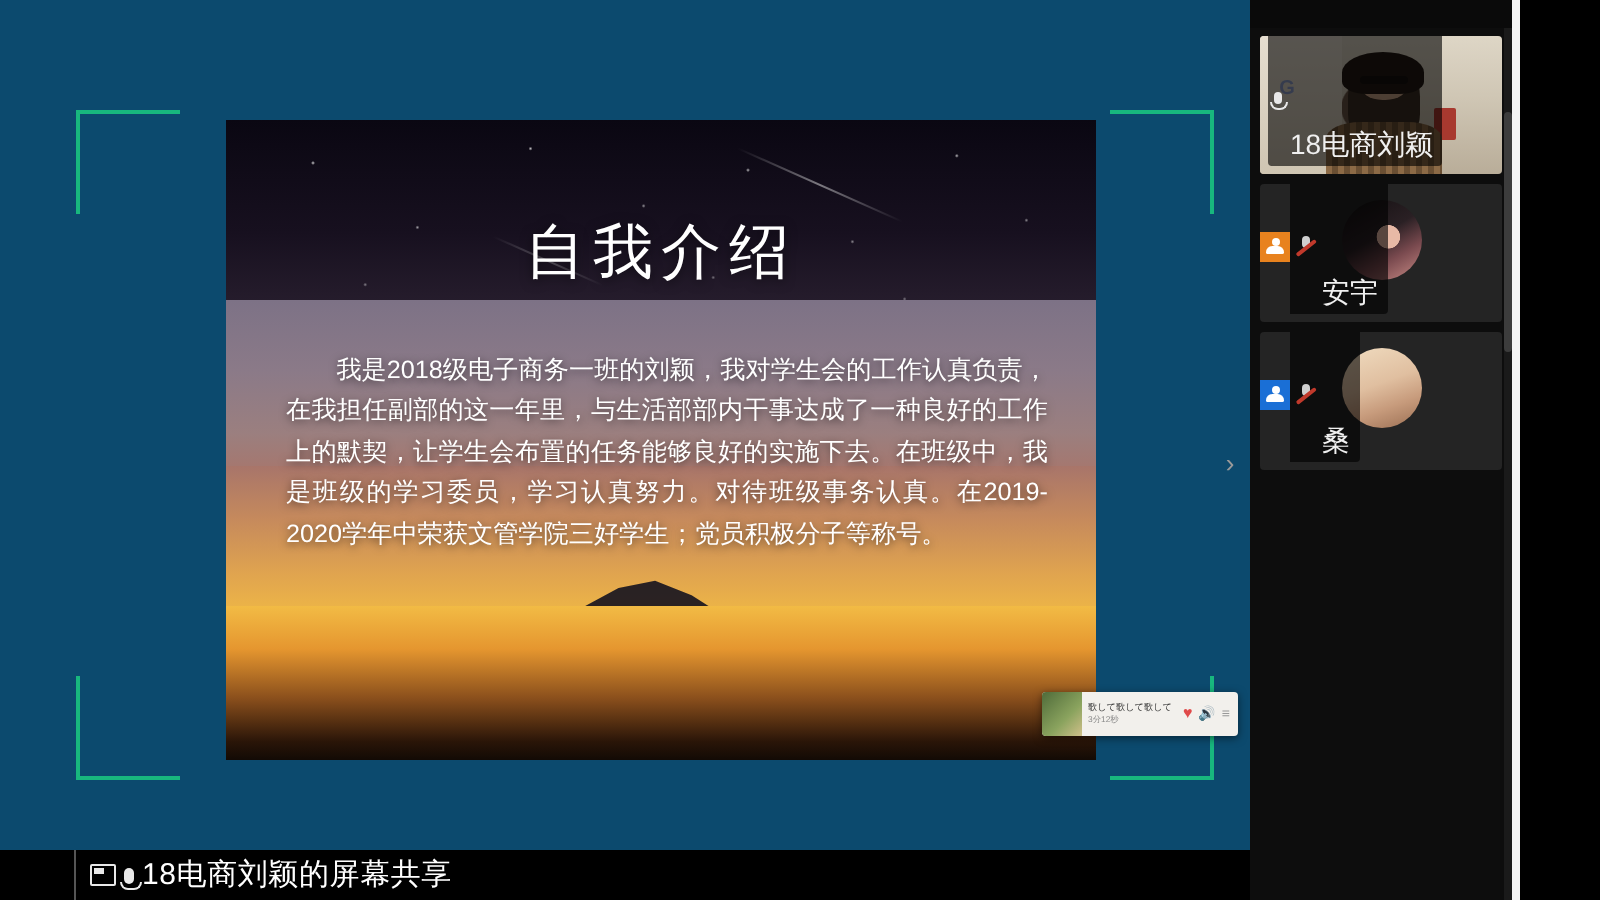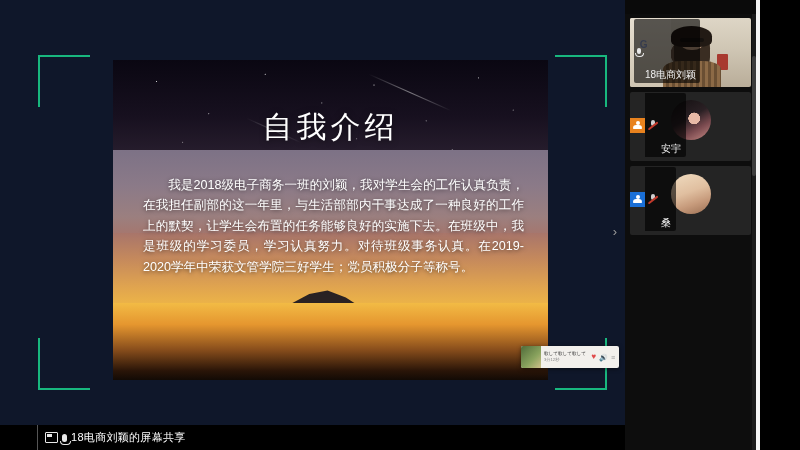--- a/index.html
+++ b/index.html
@@ -1,20 +1,20 @@
 <!DOCTYPE html>
 <html><head>
 <meta charset="utf-8">
 <style>
   html,body{margin:0;padding:0;background:#000;}
   body{width:800px;height:450px;overflow:hidden;font-family:"Liberation Sans","DejaVu Sans",sans-serif;}
   #app{position:relative;width:800px;height:450px;background:#000;}
 
   
-  .stage{position:absolute;left:0;top:0;width:625px;height:425px;background:#0f172a;overflow:hidden;}
+  .stage{position:absolute;left:0;top:0;width:625px;height:425px;background:#0c4a6e;overflow:hidden;}
 
   .slide{position:absolute;left:113px;top:60px;width:435px;height:320px;overflow:hidden;background:#0b0812;}
   .sky{position:absolute;left:0;top:0;width:100%;height:32%;
        background:linear-gradient(180deg,#0a0712 0%,#17101f 55%,#2a2030 100%);}
   .haze{position:absolute;left:0;top:28%;width:100%;height:28%;
         background:linear-gradient(180deg,#7d7286 0%,#8b7a88 40%,#9b7f7f 75%,#a8756a 100%);}
   .sunset{position:absolute;left:0;top:54%;width:100%;height:24%;
         background:linear-gradient(180deg,#a8756a 0%,#c68a5c 35%,#e0a44f 70%,#f0b945 100%);}
   .city{position:absolute;left:0;bottom:0;width:100%;height:24%;
         background:linear-gradient(180deg,#f2bb45 0%,#e5962f 28%,#8a4f1c 60%,#2a1508 88%,#120a05 100%);}
@@ -69,21 +69,21 @@
   .mp-t2{font-size:4.2px;color:#888;line-height:1.4;white-space:nowrap;overflow:hidden;}
   .mp-ic{display:flex;align-items:center;gap:3px;padding-right:4px;}
   .mp-heart{color:#e04a4a;font-size:8px;line-height:1;}
   .mp-sp{color:#666;font-size:7px;line-height:1;}
   .mp-ls{color:#999;font-size:7px;line-height:1;}
 
   
   .bottombar{position:absolute;left:0;top:425px;width:800px;height:25px;background:#000;}
   .bb-sep{position:absolute;left:37px;top:0;width:1px;height:25px;background:#555;}
   .bb-inner{position:absolute;left:45px;top:0;height:25px;display:flex;align-items:center;gap:4px;}
-  .bb-label{color:#fff;font-size:11px;letter-spacing:.3px;}
+  .bb-label{color:#fff;font-size:15px;letter-spacing:.3px;}
   .ic-screen{width:11px;height:9px;border:1.4px solid #e8e8e8;border-radius:1px;position:relative;}
   .ic-screen::after{content:"";position:absolute;left:1px;top:1px;width:5px;height:3px;background:#e8e8e8;}
   .ic-mic{width:5px;height:8px;background:#e8e8e8;border-radius:3px;position:relative;}
   .ic-mic::after{content:"";position:absolute;left:-2px;top:7px;width:9px;height:3px;
       border:1.4px solid #e8e8e8;border-top:0;border-radius:0 0 5px 5px;}
 
   
   .sidebar{position:absolute;left:625px;top:0;width:131px;height:450px;background:#0d0d0d;overflow:hidden;}
   .sb-top{position:relative;height:18px;}
   .sb-up{position:absolute;left:50%;top:4px;transform:translateX(-50%);
@@ -123,21 +123,21 @@
   .nametag{position:absolute;left:4px;bottom:4px;display:flex;align-items:center;gap:3px;
       background:rgba(0,0,0,.62);border-radius:2px;padding:1px 4px 1px 2px;max-width:108px;}
   .nametag.withbadge{left:0;background:transparent;padding:0;gap:0;}
   .badge{width:15px;height:15px;display:flex;align-items:center;justify-content:center;flex:0 0 auto;}
   .badge.host{background:#e8821e;}
   .badge.cohost{background:#1a6fd6;}
   .badge .pp{width:9px;height:9px;position:relative;}
   .badge .pp::before{content:"";position:absolute;left:2.5px;top:0;width:4px;height:4px;background:#fff;border-radius:50%;}
   .badge .pp::after{content:"";position:absolute;left:0;top:4.6px;width:9px;height:4.4px;background:#fff;border-radius:4px 4px 1px 1px;}
   .tagbody{display:flex;align-items:center;gap:3px;background:rgba(0,0,0,.62);border-radius:0 2px 2px 0;padding:1px 5px 1px 3px;}
-  .nm{color:#f0f0f0;font-size:10px;white-space:nowrap;overflow:hidden;text-overflow:ellipsis;margin-top:48px;}
+  .nm{color:#f0f0f0;font-size:14px;white-space:nowrap;overflow:hidden;text-overflow:ellipsis;margin-top:48px;}
   .mic-on{width:4px;height:6px;background:#e8e8e8;border-radius:2px;position:relative;flex:0 0 auto;margin:0 1px;}
   .mic-on::after{content:"";position:absolute;left:-1.6px;top:5.2px;width:7px;height:2.4px;border:1.2px solid #e8e8e8;border-top:0;border-radius:0 0 4px 4px;}
   .mic-off{width:10px;height:10px;position:relative;flex:0 0 auto;}
   .mic-off i{position:absolute;left:3px;top:0;width:4px;height:6px;background:#cfcfcf;border-radius:2px;}
   .mic-off b{position:absolute;left:-1px;top:4.6px;width:12px;height:1.6px;background:#c0392b;transform:rotate(-38deg);border-radius:1px;}
   .sb-down{position:absolute;left:58%;bottom:4px;width:0;height:0;
       border-left:7px solid transparent;border-right:7px solid transparent;border-top:8px solid #e2e2e2;cursor:pointer;}
   .sb-scroll{position:absolute;right:0;top:0;width:4px;height:450px;background:#1a1a1a;}
   .sb-thumb{position:absolute;right:0;top:56px;width:4px;height:120px;background:#3c3c3c;border-radius:2px;}
 

